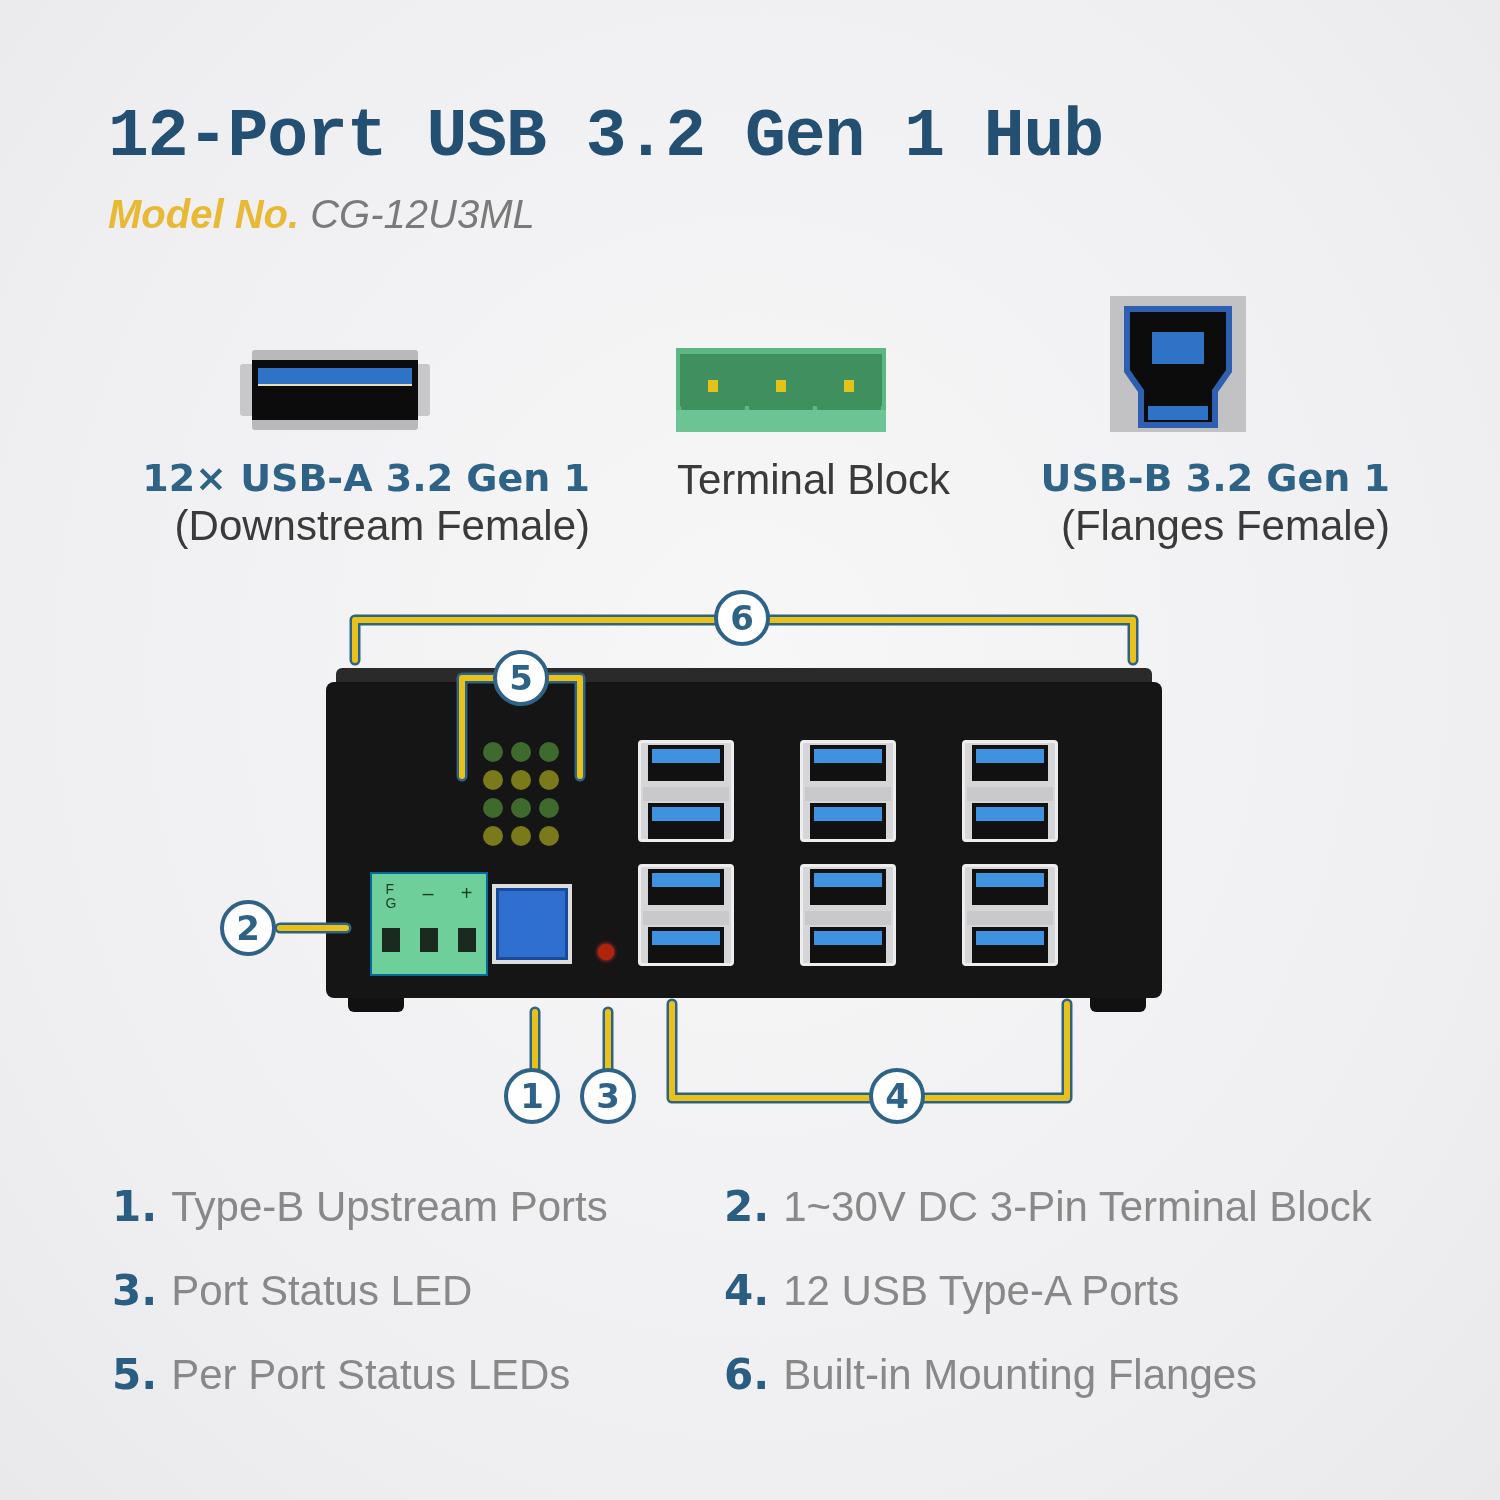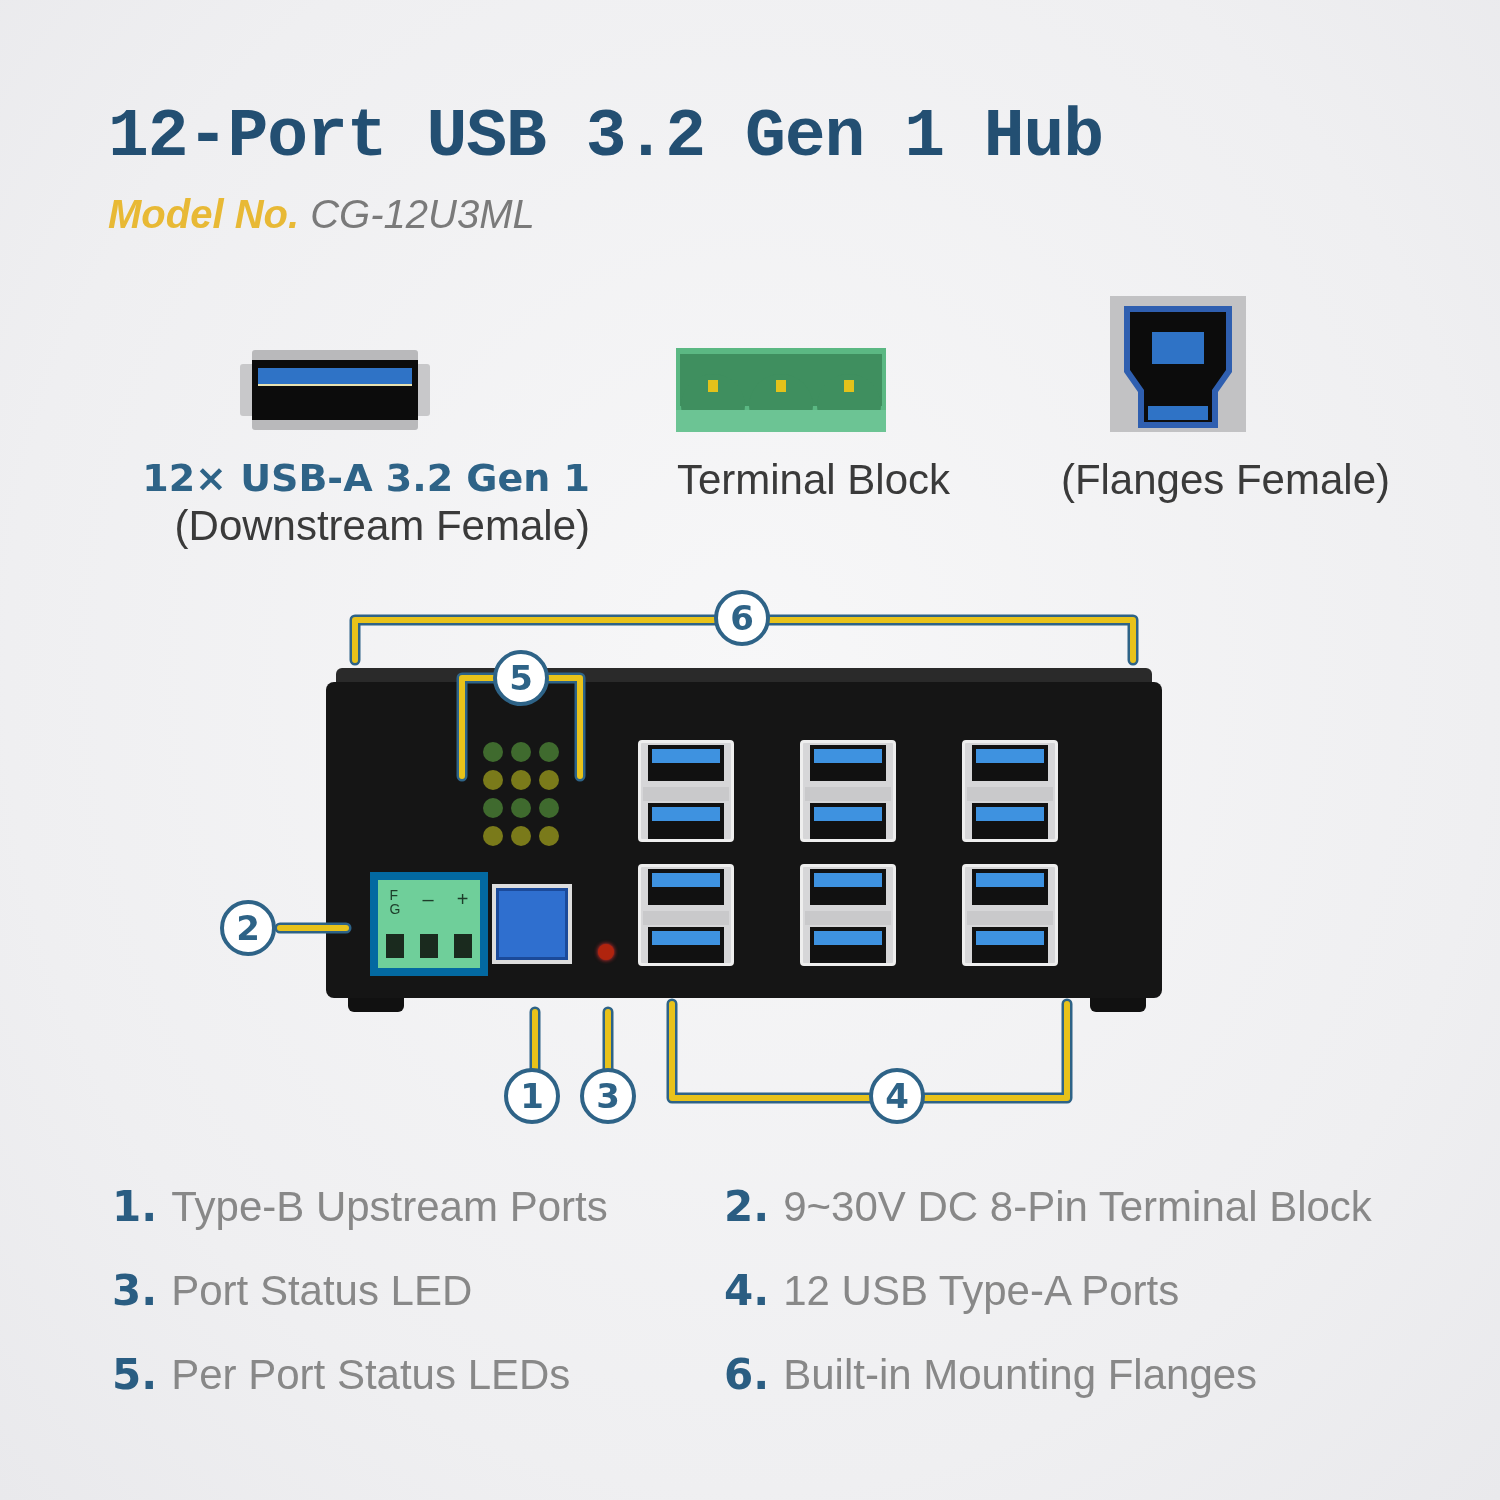--- a/index.html
+++ b/index.html
@@ -65,20 +65,21 @@
 </svg>
 
 <div class="conn" style="left:100px;top:455px;width:490px">
   <div class="h">12× USB-A 3.2 Gen 1</div>
   <div class="s">(Downstream Female)</div>
 </div>
 <div class="conn" style="left:610px;top:455px;width:340px">
   <div class="s">Terminal Block</div>
 </div>
 <div class="conn" style="left:970px;top:455px;width:420px">
+  <div class="h">USB-B 3.2 Gen 1</div>
   <div class="s">(Flanges Female)</div>
 </div>
 
 <div class="device">
   <div style="position:absolute;left:10px;top:0;width:816px;height:20px;background:#2a2a2a;border-radius:6px 6px 0 0"></div>
   <div style="position:absolute;left:0;top:14px;width:836px;height:316px;background:#151515;border-radius:8px"></div>
   <div style="position:absolute;left:22px;top:330px;width:56px;height:14px;background:#111;border-radius:0 0 6px 6px"></div>
   <div style="position:absolute;left:764px;top:330px;width:56px;height:14px;background:#111;border-radius:0 0 6px 6px"></div>
 
   <div class="led-grid" style="left:157px;top:74px">
@@ -89,21 +90,21 @@
       <div class="led" style="background:#7a7a1a"></div>
       <div class="led" style="background:#7a7a1a"></div>
     <div class="led" style="background:#3f6a2e"></div>
       <div class="led" style="background:#3f6a2e"></div>
       <div class="led" style="background:#3f6a2e"></div>
     <div class="led" style="background:#7a7a1a"></div>
       <div class="led" style="background:#7a7a1a"></div>
       <div class="led" style="background:#7a7a1a"></div>
   </div>
 
-  <div style="position:absolute;left:44px;top:204px;width:118px;height:104px;background:#6fcf9a;border:8px solid #0369a1">
+  <div style="position:absolute;left:44px;top:204px;width:118px;height:104px;background:#6fcf9a;border:2px solid #0369a1">
     <div style="display:flex;justify-content:space-around;font-size:20px;color:#1d3d2a;margin-top:8px">
       <span style="font-size:14px;width:10px;line-height:14px;word-break:break-all">FG</span>
       <span>–</span>
       <span>+</span>
     </div>
     <div style="display:flex;justify-content:space-around;margin-top:18px">
       <div style="width:18px;height:24px;background:#1a2a1e"></div>
         <div style="width:18px;height:24px;background:#1a2a1e"></div>
         <div style="width:18px;height:24px;background:#1a2a1e"></div>
     </div>
@@ -195,17 +196,17 @@
 </svg>
 
 <div class="badge" style="left:714px;top:590px">6</div>
 <div class="badge" style="left:493px;top:650px">5</div>
 <div class="badge" style="left:220px;top:900px">2</div>
 <div class="badge" style="left:504px;top:1068px">1</div>
 <div class="badge" style="left:580px;top:1068px">3</div>
 <div class="badge" style="left:869px;top:1068px">4</div>
 
 <div class="legend" style="left:112px;top:1182px"><b>1.</b><span>Type-B Upstream Ports</span></div>
-<div class="legend" style="left:724px;top:1182px"><b>2.</b><span>9~30V DC 8-Pin Terminal Block</span></div>
+<div class="legend" style="left:724px;top:1182px"><b>2.</b><span>1~30V DC 3-Pin Terminal Block</span></div>
 <div class="legend" style="left:112px;top:1266px"><b>3.</b><span>Port Status LED</span></div>
 <div class="legend" style="left:724px;top:1266px"><b>4.</b><span>12 USB Type-A Ports</span></div>
 <div class="legend" style="left:112px;top:1350px"><b>5.</b><span>Per Port Status LEDs</span></div>
 <div class="legend" style="left:724px;top:1350px"><b>6.</b><span>Built-in Mounting Flanges</span></div>
 
 </body></html>

